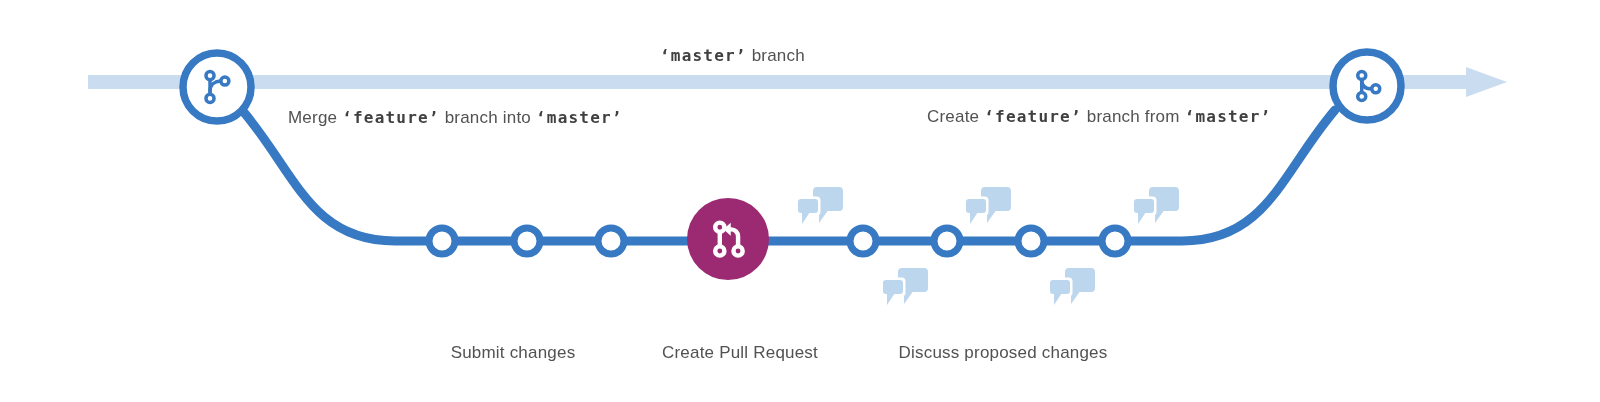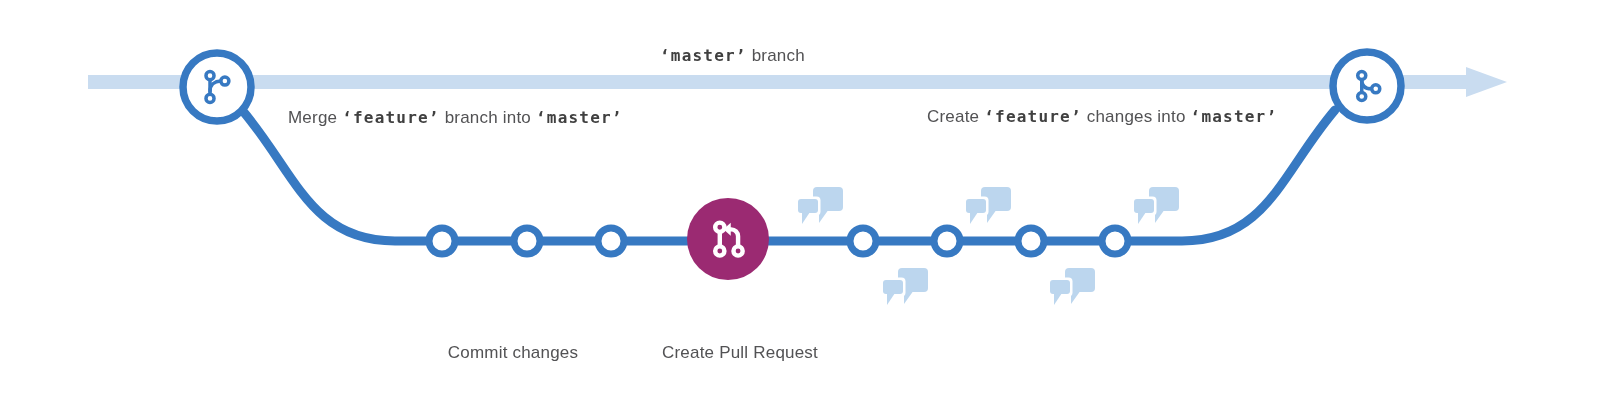--- a/index.html
+++ b/index.html
@@ -120,19 +120,20 @@
 
   <div class="lbl" style="left:655px;top:46px">
     <span class="code">‘master’</span><span>branch</span>
   </div>
 
   <div class="lbl" style="left:288px;top:108px">
     <span>Merge</span><span class="code">‘feature’</span><span>branch into</span><span class="code">‘master’</span>
   </div>
 
   <div class="lbl" style="left:927px;top:107px">
-    <span>Create</span><span class="code">‘feature’</span><span>changes into</span><span class="code">‘master’</span>
+    <span>Create</span><span class="code">‘feature’</span><span>branch from</span><span class="code">‘master’</span>
   </div>
 
-  <div class="lbl step" style="left:513px;top:343px">Commit changes</div>
+  <div class="lbl step" style="left:513px;top:343px">Submit changes</div>
   <div class="lbl step" style="left:740px;top:343px">Create Pull Request</div>
+  <div class="lbl step" style="left:1003px;top:343px">Discuss proposed changes</div>
 
 </div>
 
 </body></html>

